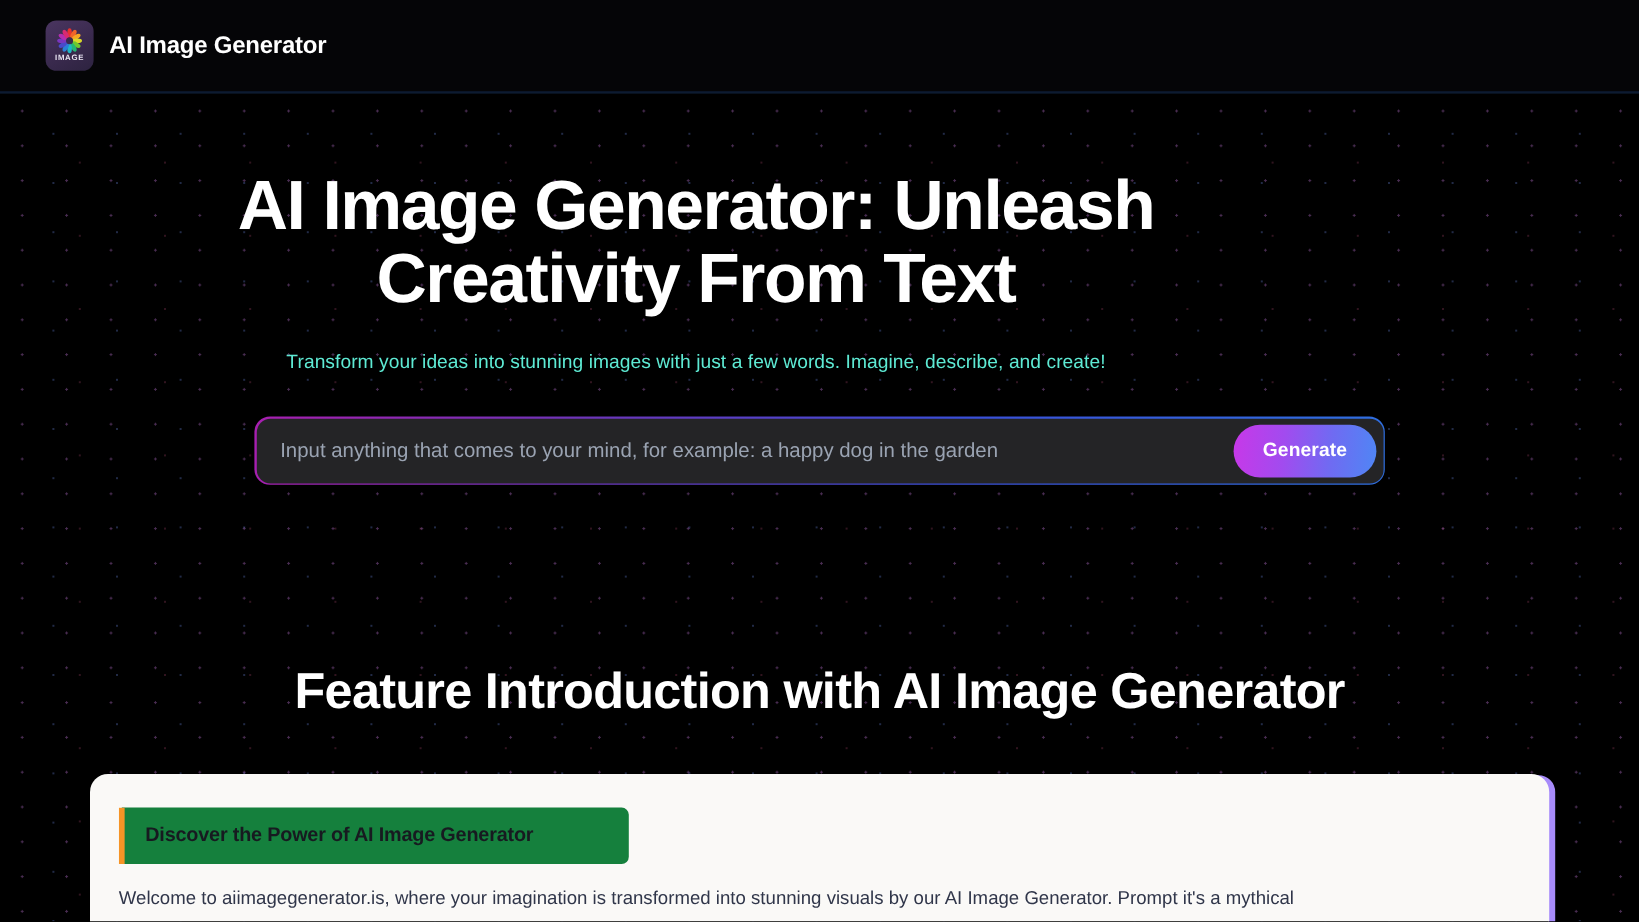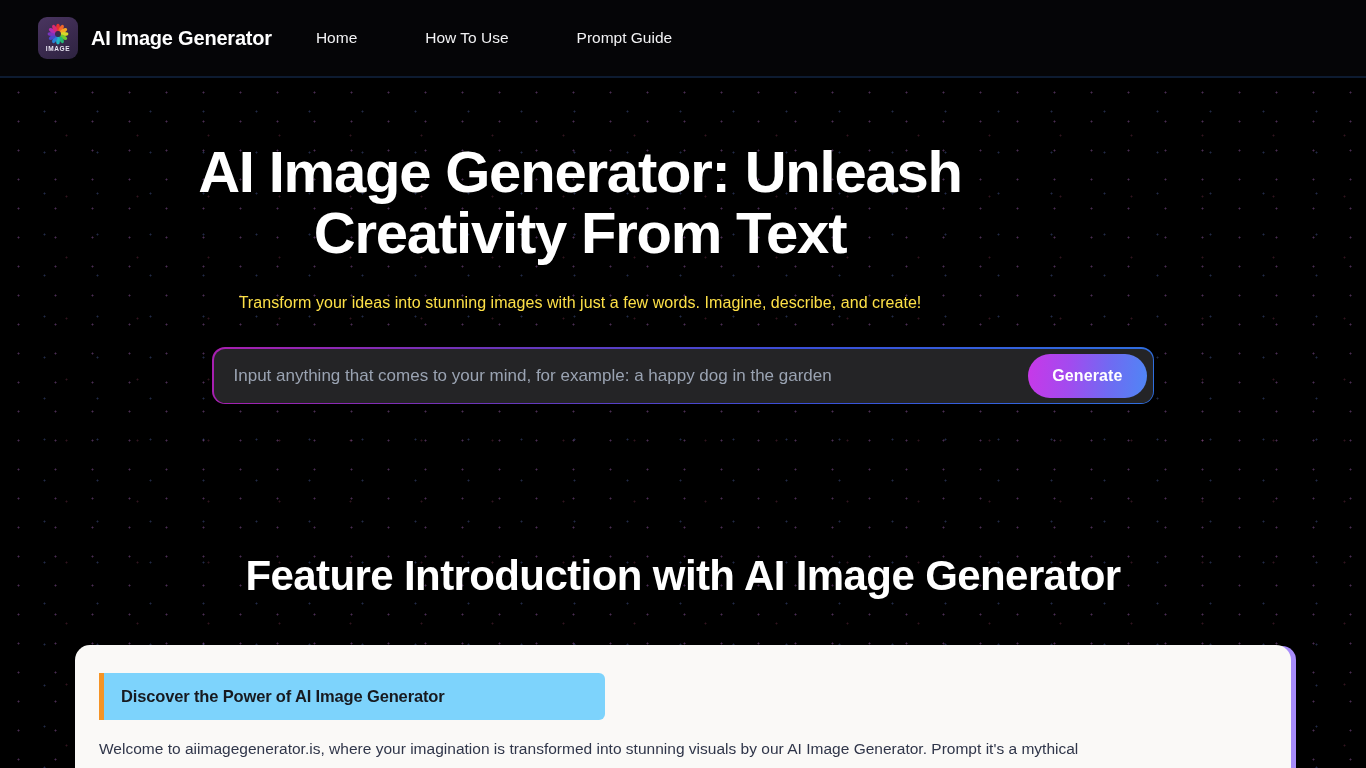--- a/index.html
+++ b/index.html
@@ -63,21 +63,21 @@
     margin-top:62px;
     color:#ffffff;
     font-size:58px;
     font-weight:800;
     line-height:1.06;
     letter-spacing:-1.2px;
     padding:0 180px;
   }
   .hero-sub {
     margin-top:30px;
-    color:#fde047;
+    color:#5eead4;
     font-size:16px;
     font-weight:400;
     letter-spacing:0.05px;
   }
 
   
   .prompt-wrap {
     position:absolute; left:212px; top:347px;
     width:942px; height:57px;
     border-radius:13px;
@@ -130,22 +130,22 @@
   .feature-card {
     position:absolute; left:75px; top:645px;
     width:1216px; height:140px;
     background:#faf9f7;
     border-radius:15px 15px 0 0;
     box-shadow:6px 0 0 -1px #a78bfa, 0 0 0 0 rgba(0,0,0,0);
     overflow:hidden;
   }
   .feature-badge {
     position:absolute; left:24px; top:28px;
-    width:506px; height:47px;
-    background:#7dd3fc;
+    width:425px; height:47px;
+    background:#15803d;
     border-left:5px solid #f59426;
     border-radius:0 6px 6px 0;
     display:flex; align-items:center;
   }
   .feature-badge-text {
     margin-left:17px;
     color:#171a20;
     font-size:16.5px;
     font-weight:700;
     letter-spacing:-0.15px;
@@ -211,25 +211,20 @@
                 <ellipse cx="0" cy="-14" rx="4.2" ry="8.6" fill="#d92a72"></ellipse>
               </g>
             <circle cx="0" cy="0" r="6.4" fill="#3a2a4e"></circle>
           </g>
         </svg>
         <div class="logo-word">IMAGE</div>
       </div>
       <div class="brand-name">AI Image Generator</div>
     </div>
 
-    <div class="nav-links">
-      <a class="nav-link" href="#">Home</a>
-      <a class="nav-link" href="#">How To Use</a>
-      <a class="nav-link" href="#">Prompt Guide</a>
-    </div>
 
   </nav>
 
   <section class="hero">
     <h1 class="hero-title">AI Image Generator: Unleash Creativity From Text</h1>
     <p class="hero-sub">Transform your ideas into stunning images with just a few words. Imagine, describe, and create!</p>
   </section>
 
   <div class="prompt-wrap">
     <div class="prompt-inner">

